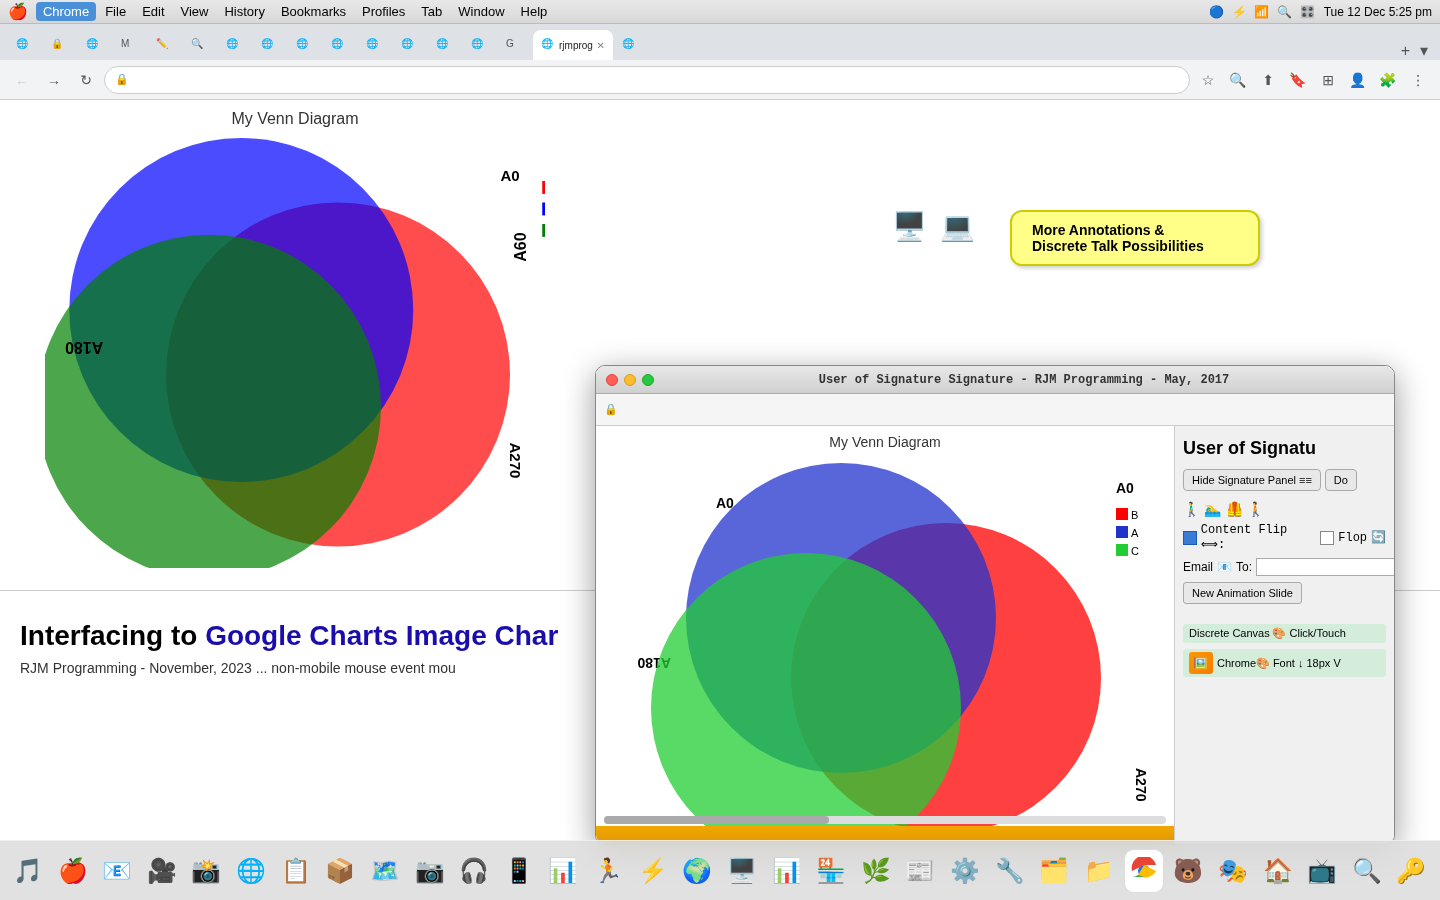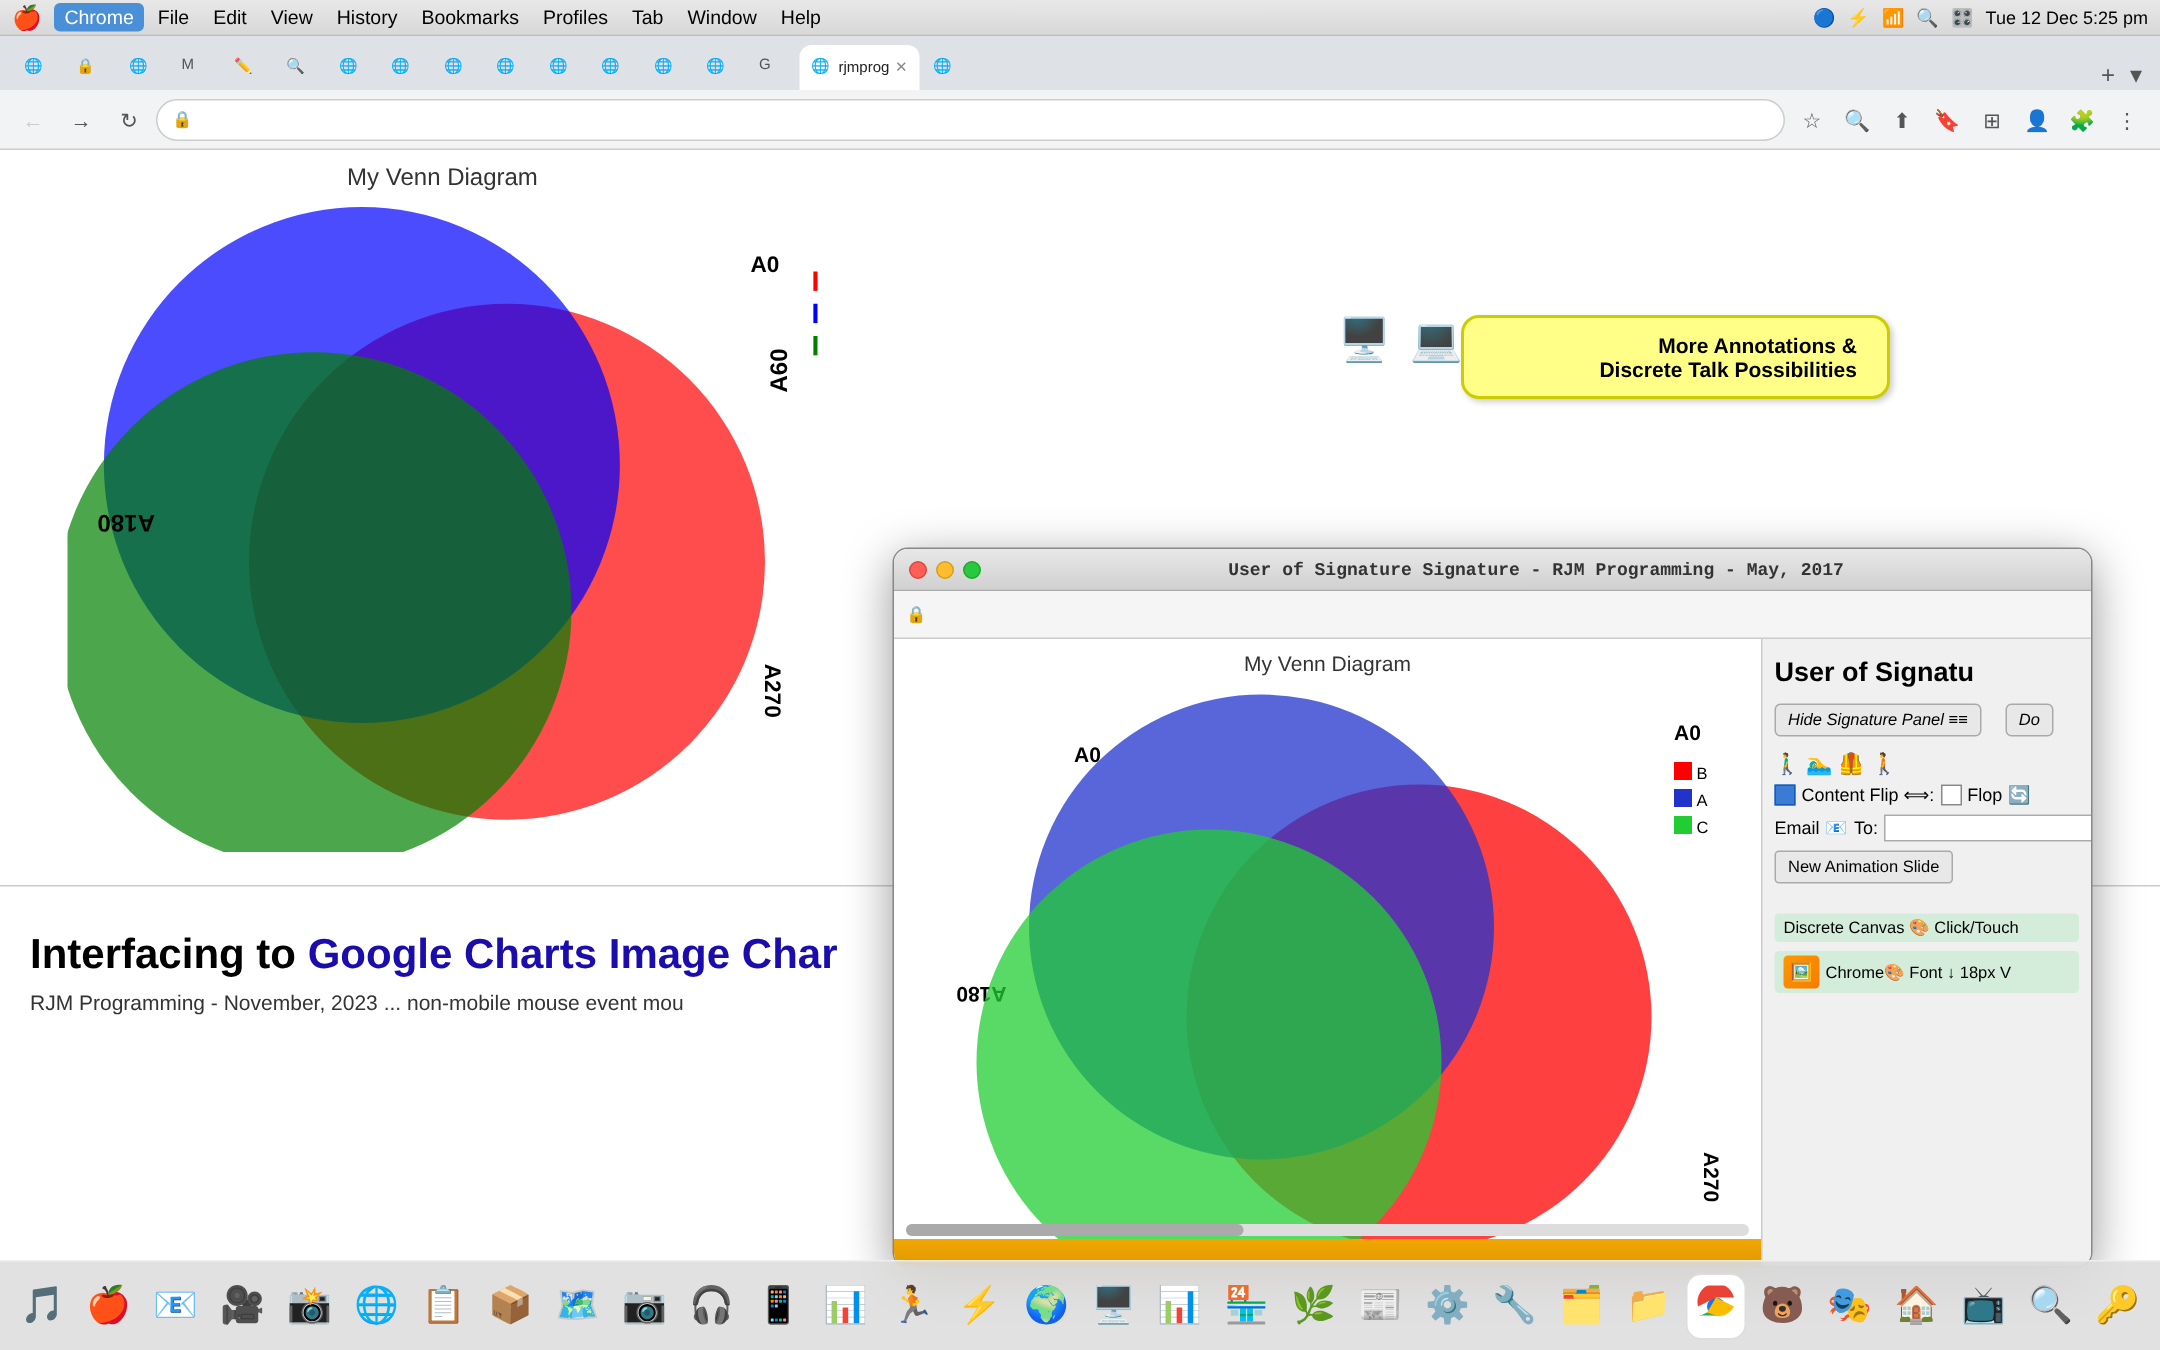--- a/index.html
+++ b/index.html
@@ -173,26 +173,26 @@
       color: #000;
     }
     .bottom-headline a { color: #1a0dab; }
     .bottom-sub { font-size: 14px; color: #333; margin-top: 8px; }
 
     
     .annotation-box {
       position: absolute;
       top: 110px;
       right: 180px;
-      width: 286px;
+      width: 250px;
       padding: 10px 20px;
       background: #ffff88;
       border: 2px solid #cccc00;
       border-radius: 12px;
-      text-align: right;
+      text-align: left;
       font-size: 14px;
       font-weight: bold;
       color: #000;
       cursor: pointer;
       box-shadow: 2px 2px 4px rgba(0,0,0,0.2);
     }
 
     
     .icons-area {
       position: absolute;
@@ -309,20 +309,21 @@
       display: flex;
       gap: 4px;
       font-size: 14px;
     }
 
     .content-flip-row {
       display: flex;
       align-items: center;
       gap: 4px;
       font-size: 12px;
+      font-family: Liberation Mono, monospace;
     }
     .checkbox-blue { width: 14px; height: 14px; background: #3a7bd5; display: inline-block; border: 1px solid #1a5bb5; }
     .checkbox-empty { width: 14px; height: 14px; background: #fff; display: inline-block; border: 1px solid #888; }
 
     .email-row {
       display: flex;
       align-items: center;
       gap: 4px;
       font-size: 12px;
     }
@@ -635,21 +636,21 @@
           
           <div style="position:absolute;bottom:22px;left:8px;right:8px;height:8px;background:#ddd;border-radius:4px;">
             <div style="width:40%;height:100%;background:#aaa;border-radius:4px;"></div>
           </div>
         </div>
 
         <div class="modal-right-panel">
 
           <div class="modal-header-title">User of Signatu</div>
 
-          <div style="display:flex;gap:16px;margin-bottom:4px;font-style:italic;">
+          <div style="display:flex;gap:4px;margin-bottom:4px;">
             <div class="hide-sig-btn">
               <span>Hide Signature Panel ≡≡</span>
             </div>
             <div style="padding:4px 8px;background:#e8e8e8;border:1px solid #aaa;border-radius:4px;font-size:11px;cursor:pointer;">Do</div>
           </div>
 
           <div class="icon-row">
             <span>🚶‍♂️</span>
             <span>🏊‍♂️</span>
             <span>🦺</span>

